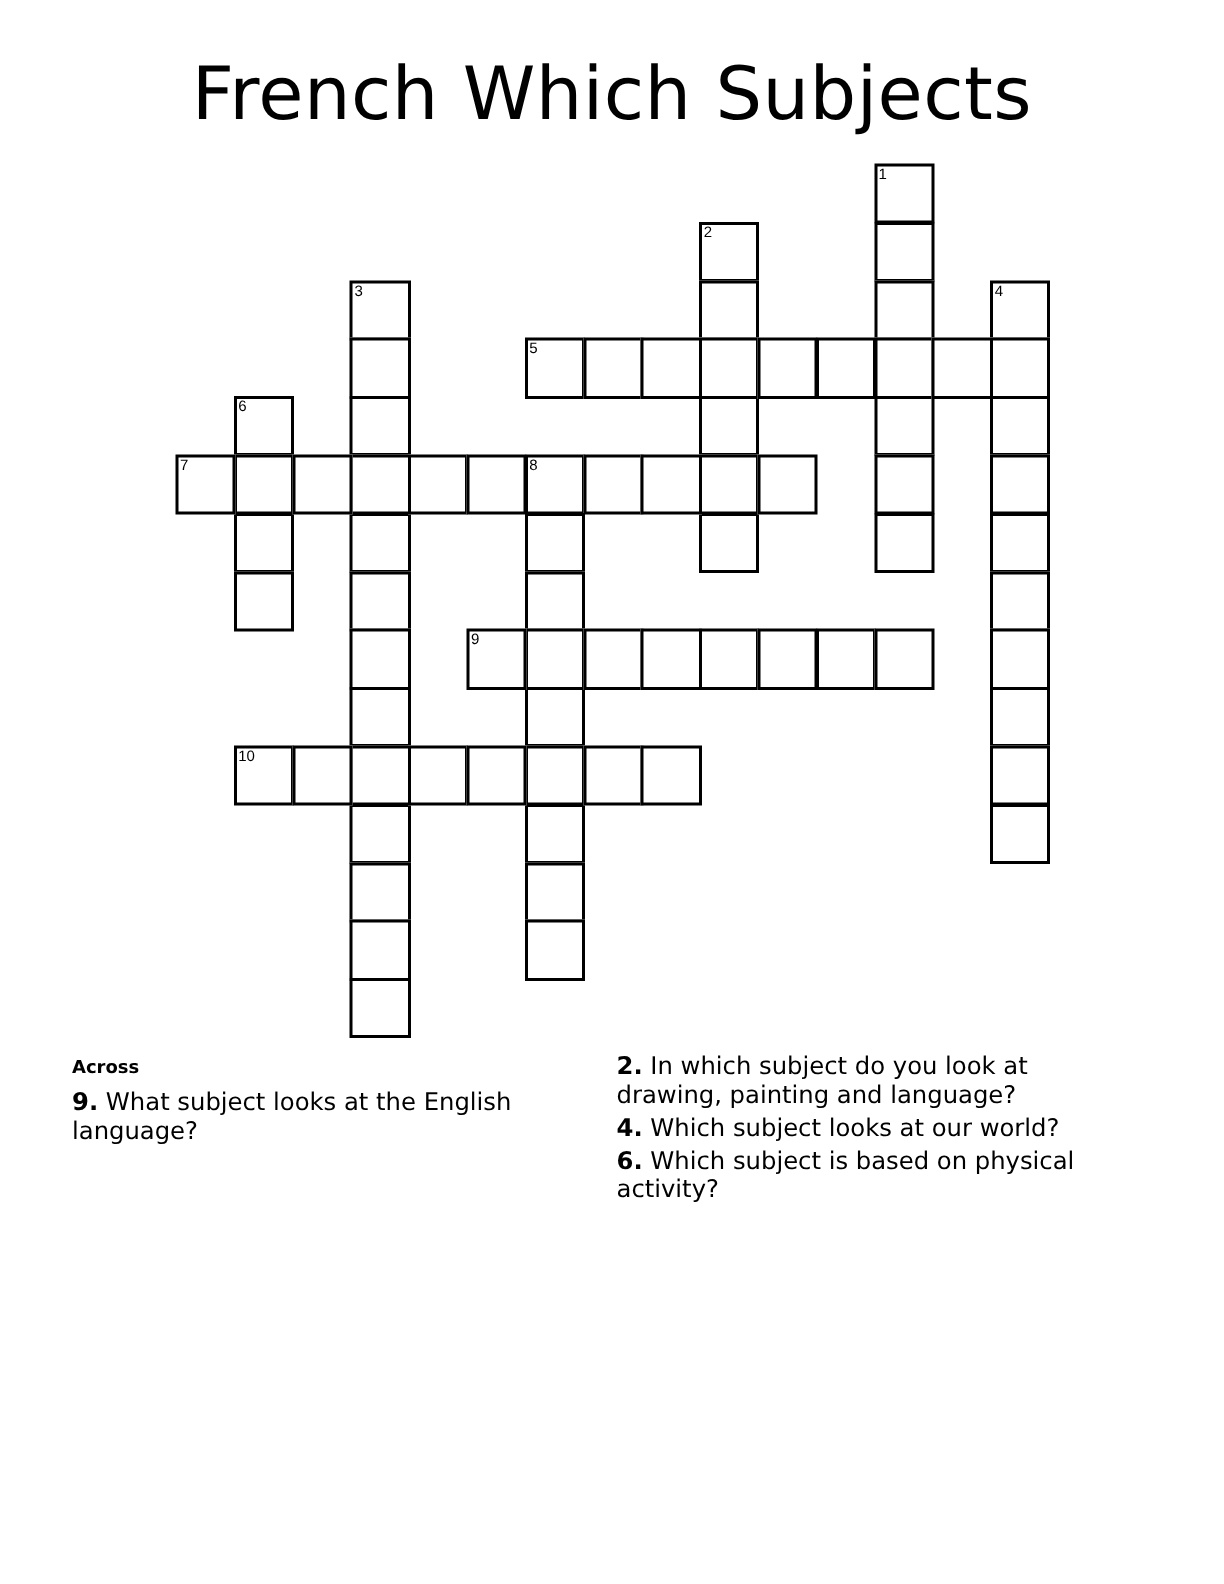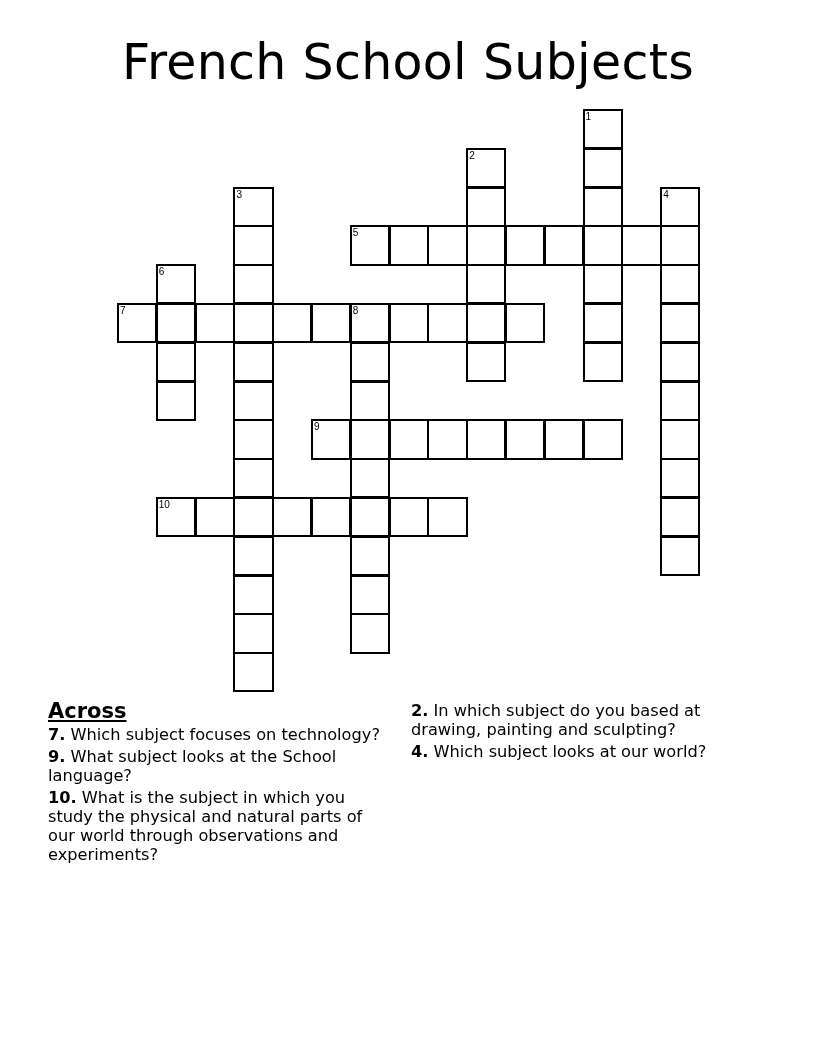--- a/index.html
+++ b/index.html
@@ -4,28 +4,28 @@
 <style>
   html, body { margin:0; padding:0; background:#ffffff; }
   body { width:816px; height:1056px; position:relative; overflow:hidden; font-family:"DejaVu Sans", sans-serif; color:#000; }
   .title { position:absolute; left:0; top:30px; width:816px; text-align:center; font-size:49px; line-height:66px; font-family:"DejaVu Sans", sans-serif; letter-spacing:0.3px; }
   .grid { position:absolute; left:0; top:0; width:816px; height:700px; }
   .cell { position:absolute; box-sizing:border-box; width:40.3px; height:40.3px; border:2px solid #000; background:#fff; }
   .cell .num { position:absolute; left:1px; top:0px; font-size:10px; line-height:11px; font-family:"Liberation Sans", sans-serif; }
   .clues { position:absolute; top:701px; font-size:16.2px; line-height:19px; font-family:"DejaVu Sans", sans-serif; }
   .clues.across { left:48px; width:345px; }
   .clues.down { left:411px; width:345px; }
-  .clues h3 { margin:0 0 4px 0; font-size:21px; font-weight:bold; text-decoration:underline; line-height:20px; }
+  .clues h3 { margin:0 0 4px 0; font-size:12px; font-weight:bold; line-height:20px; }
   .clue { margin:0 0 3px 0; }
   .clue b { font-weight:bold; }
 </style>
 </head>
 <body>
 
-<div class="title">French School Subjects</div>
+<div class="title">French Which Subjects</div>
 
 <div class="grid" id="grid">
     <div class="cell" style="left: 582.6px; top: 109px;">
       <span class="num">1</span>
     </div>
     <div class="cell" style="left: 582.6px; top: 147.8px;"></div>
     <div class="cell" style="left: 582.6px; top: 186.6px;"></div>
     <div class="cell" style="left: 582.6px; top: 225.4px;"></div>
     <div class="cell" style="left: 582.6px; top: 264.2px;"></div>
     <div class="cell" style="left: 582.6px; top: 303px;"></div>
@@ -113,21 +113,20 @@
     </div>
     <div class="cell" style="left: 194.6px; top: 497px;"></div>
     <div class="cell" style="left: 272.2px; top: 497px;"></div>
     <div class="cell" style="left: 311px; top: 497px;"></div>
     <div class="cell" style="left: 388.6px; top: 497px;"></div>
     <div class="cell" style="left: 427.4px; top: 497px;"></div>
   </div>
 
 <div class="clues across">
   <h3>Across</h3>
-  <div class="clue"><b>7.</b><span> Which subject focuses on technology?</span></div>
-  <div class="clue"><b>9.</b><span> What subject looks at the School language?</span></div>
-  <div class="clue"><b>10.</b><span> What is the subject in which you study the physical and natural parts of our world through observations and experiments?</span></div>
+  <div class="clue"><b>9.</b><span> What subject looks at the English language?</span></div>
 </div>
 
 <div class="clues down">
-  <div class="clue"><b>2.</b><span> In which subject do you based at drawing, painting and sculpting?</span></div>
+  <div class="clue"><b>2.</b><span> In which subject do you look at drawing, painting and language?</span></div>
   <div class="clue"><b>4.</b><span> Which subject looks at our world?</span></div>
+  <div class="clue"><b>6.</b><span> Which subject is based on physical activity?</span></div>
 </div>
 
 </body></html>

